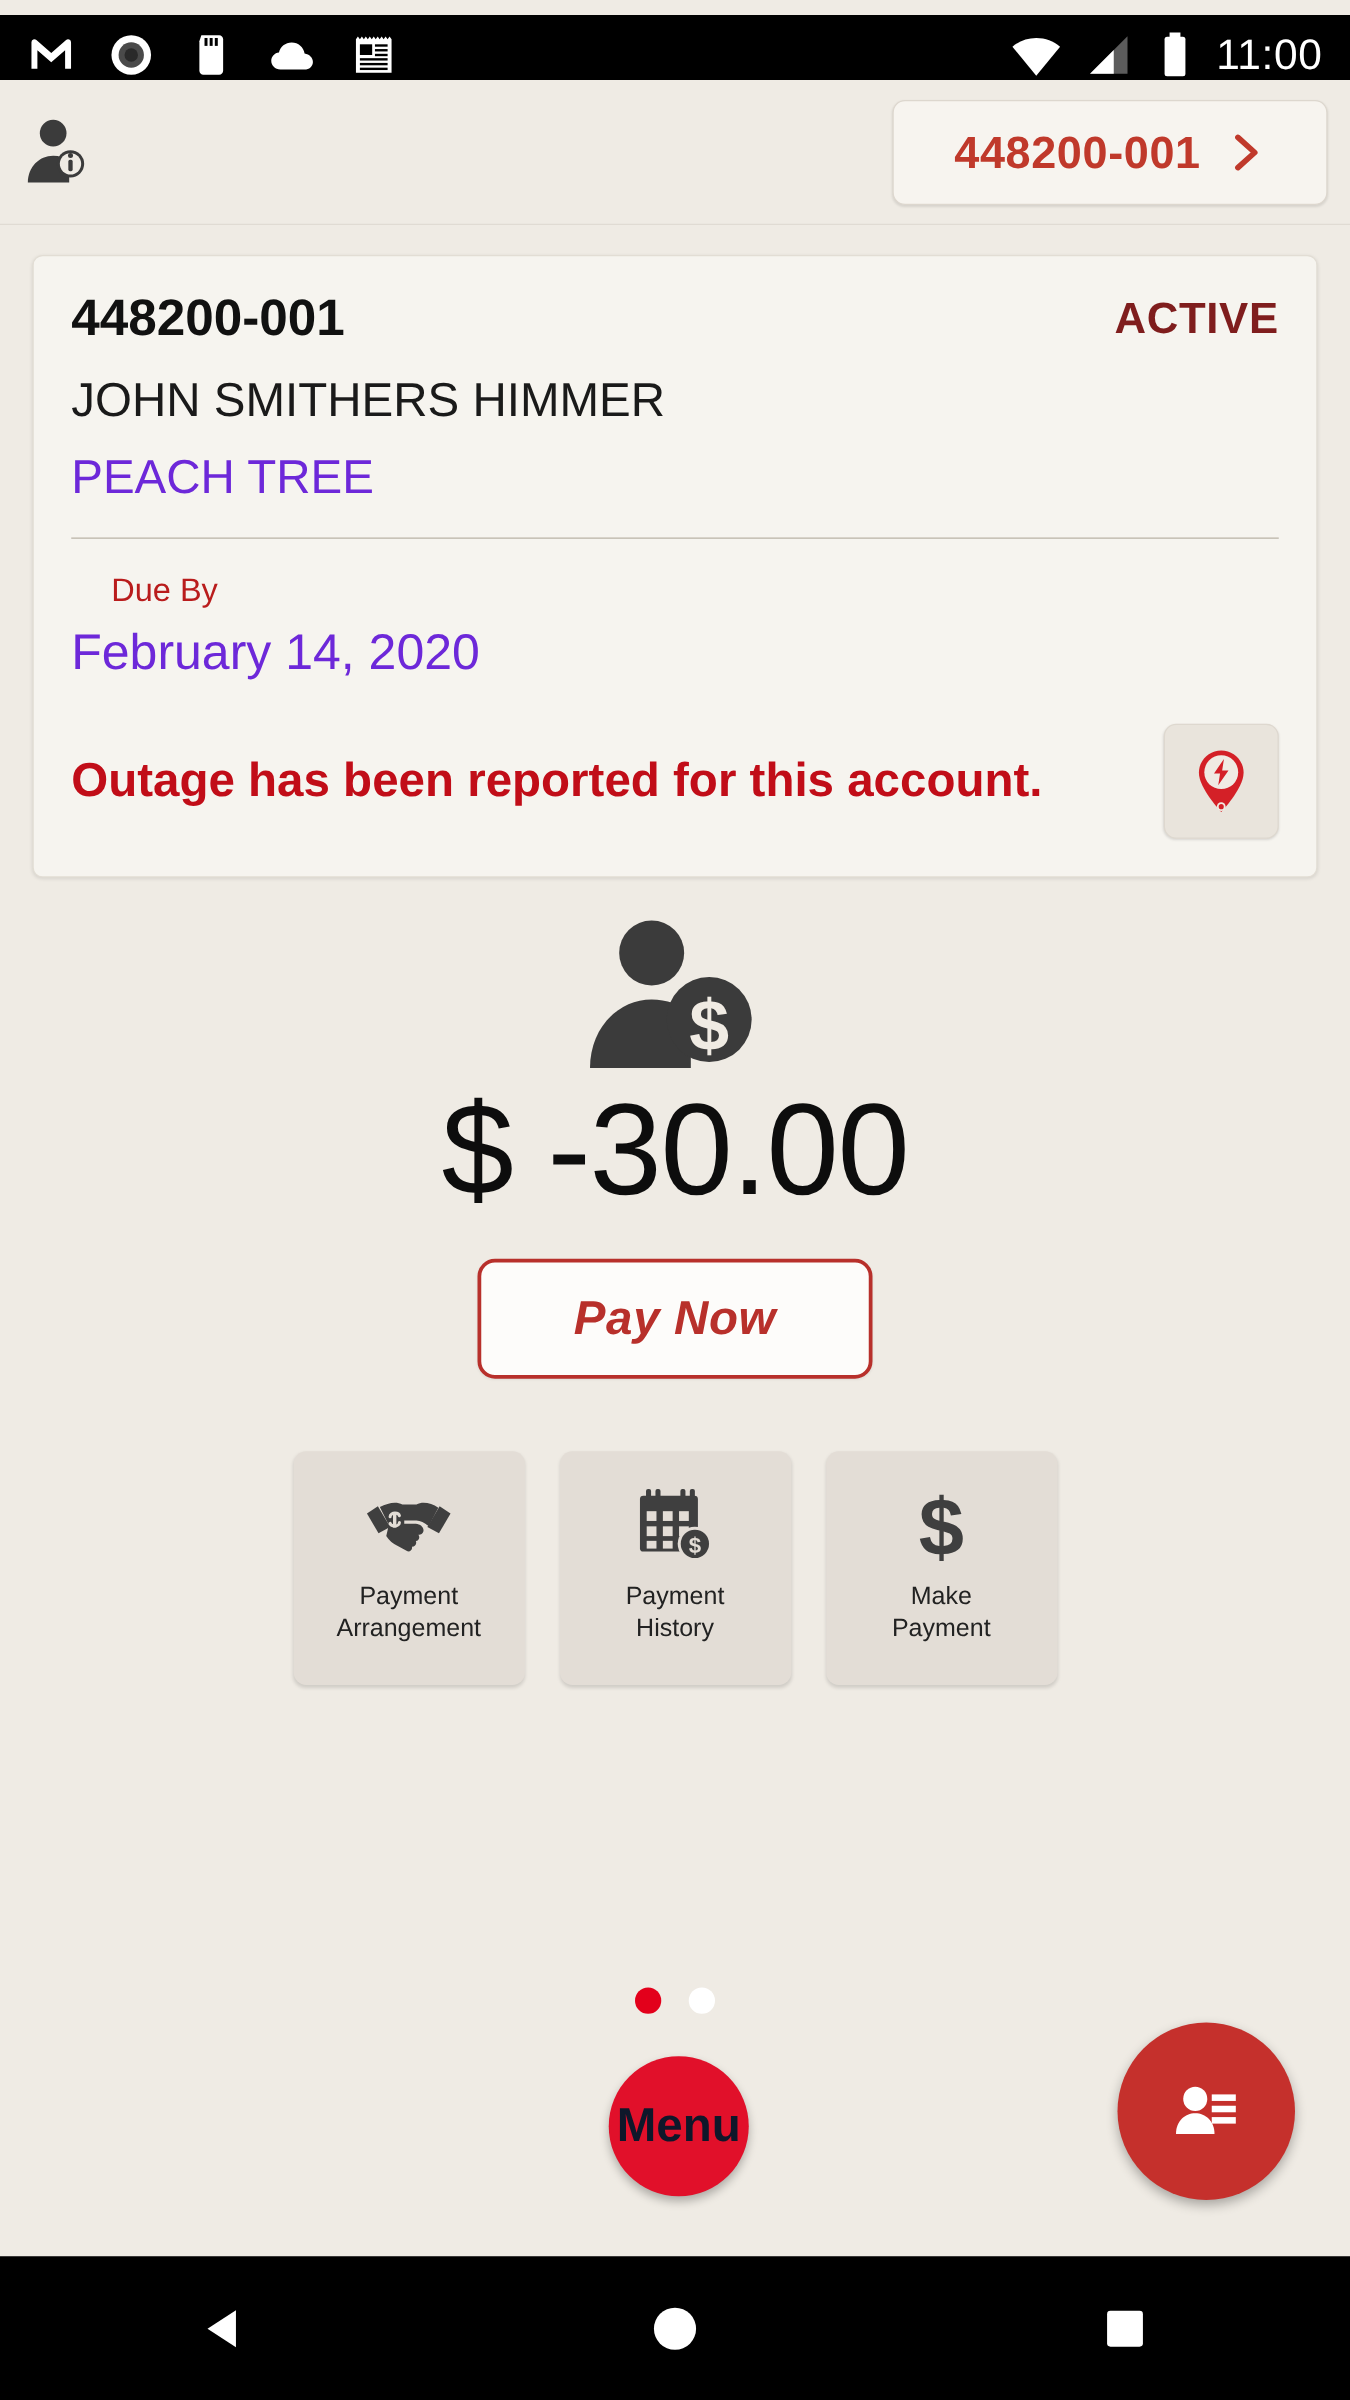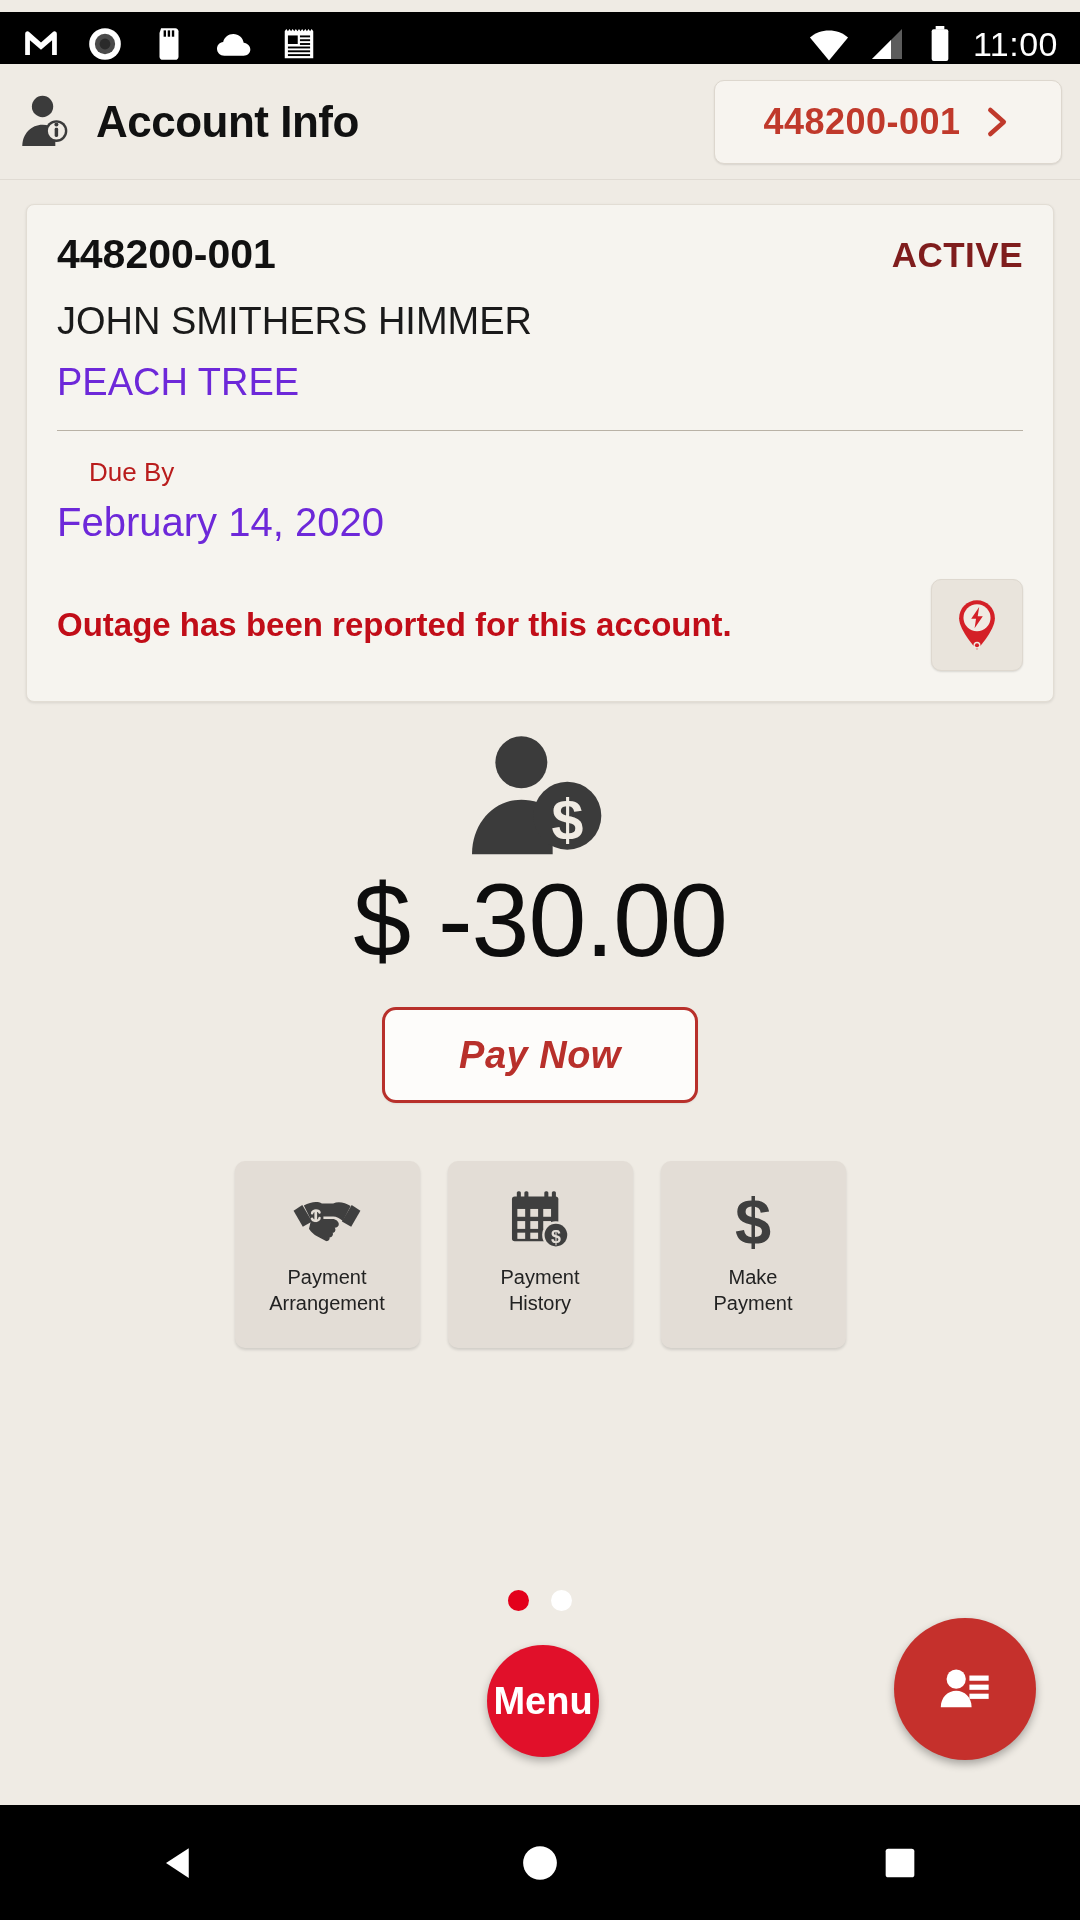--- a/index.html
+++ b/index.html
@@ -48,21 +48,21 @@
   }
   .card-row1{ display:flex; align-items:center; }
   .acct-num{ font-size:41px; font-weight:bold; color:#111; }
   .status-badge{ margin-left:auto; font-size:35px; font-weight:bold; color:#7f1d1d; letter-spacing:.5px; }
   .cust-name{ font-size:38px; color:#1a1a1a; margin-top:22px; }
   .cust-addr{ font-size:38px; color:#6d28d9; margin-top:18px; }
   .divider{ height:1px; background:#b9b2a6; margin:26px 0 0 0; }
   .due-label{ font-size:26px; color:#b91c1c; margin-top:26px;margin-left:32px; }
   .due-date{ font-size:40px; color:#6d28d9; margin-top:12px; }
   .outage-row{ display:flex; align-items:center; margin-top:34px; }
-  .outage-text{ font-size:33px; font-weight:bold; color:#c10d18;text-align:right; }
+  .outage-text{ font-size:38px; font-weight:bold; color:#c10d18;text-align:right; }
   .outage-btn{
     margin-left:auto; width:92px; height:92px; border-radius:10px;
     background:#e9e4dc; border:1px solid #ded8cf;
     display:flex; align-items:center; justify-content:center;
     box-shadow:0 1px 2px rgba(0,0,0,.12);
   }
 
   
   .balance-wrap{ position:absolute; left:0; top:730px; width:1080px; text-align:center; }
   .bal-icon{ height:130px; display:flex; align-items:center; justify-content:center; }
@@ -96,21 +96,21 @@
   }
   .dot{ width:21px; height:21px; border-radius:50%; }
 
   
   .fab-menu{
     position:absolute; left:487px; top:1645px; width:112px; height:112px;
     border-radius:50%; background:#e1102a;
     display:flex; align-items:center; justify-content:center;
     box-shadow:0 4px 8px rgba(0,0,0,.28);
   }
-  .fab-menu span{ font-size:38px; font-weight:bold; color:#ffffff; }
+  .fab-menu span{ font-size:38px; font-weight:bold; color:#0f172a; }
   .fab-contact{
     position:absolute; left:894px; top:1618px; width:142px; height:142px;
     border-radius:50%; background:#c5302c;
     display:flex; align-items:center; justify-content:center;
     box-shadow:0 4px 9px rgba(0,0,0,.30);
   }
 
   
   .navbar{
     position:absolute; left:0; bottom:0; width:1080px; height:115px;
@@ -172,21 +172,20 @@
   <div class="appbar">
     <div class="appbar-left">
       <svg width="64" height="64" viewBox="0 0 24 24">
         <circle cx="9.2" cy="6.2" r="4" fill="#3b3b3b"></circle>
         <path d="M1.6 21 C1.6 16.4 5 13 9.2 13 C11 13 12.7 13.6 14 14.6 L14 21 Z" fill="#3b3b3b"></path>
         <circle cx="14.4" cy="15.4" r="4.1" fill="#3b3b3b"></circle>
         <circle cx="14.4" cy="15.4" r="3.2" fill="#efebe4"></circle>
         <rect x="13.75" y="14.2" width="1.3" height="3.4" rx=".5" fill="#3b3b3b"></rect>
         <circle cx="14.4" cy="12.9" r=".75" fill="#3b3b3b"></circle>
       </svg>
-      <span class="title">Account Info</span>
     </div>
     <div class="acct-chip">
       <span class="acct-chip-label">448200-001</span>
       <svg width="34" height="40" viewBox="0 0 24 24">
         <path d="M8 3.5 L17.5 12 L8 20.5" stroke="#c0392b" stroke-width="3.2" fill="none" stroke-linecap="round" stroke-linejoin="round"></path>
       </svg>
     </div>
   </div>
 
   <div class="card">

